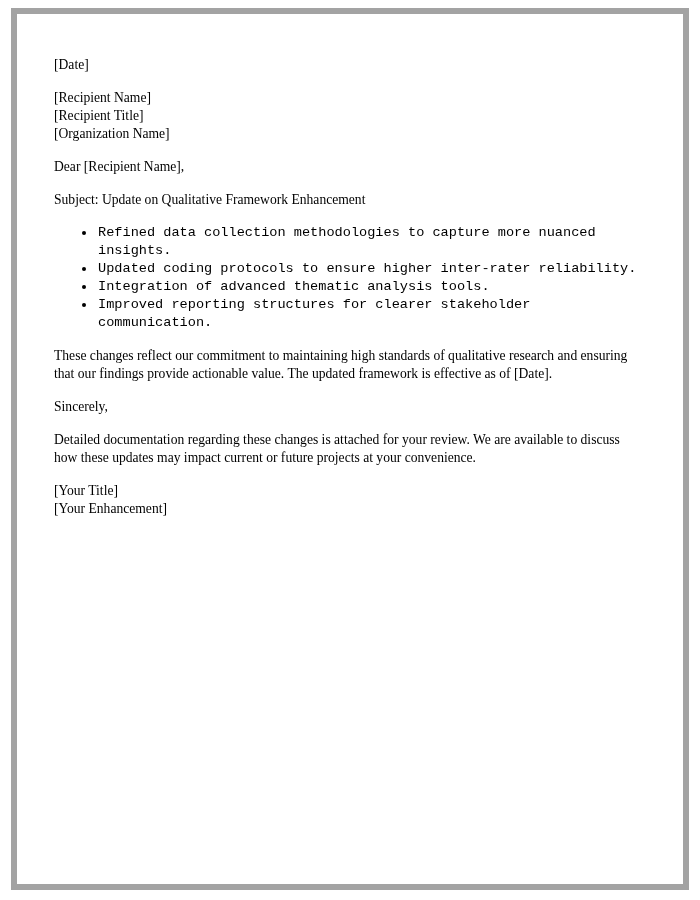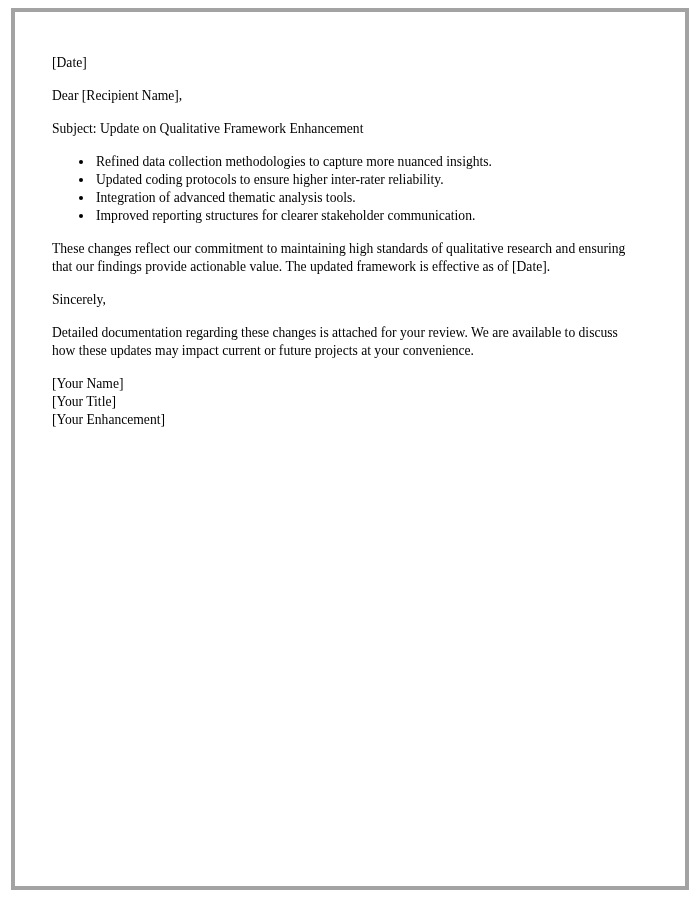--- a/index.html
+++ b/index.html
@@ -14,21 +14,21 @@
     box-sizing: border-box;
     background: #ffffff;
     padding: 8px 11px 10px 11px;
     font-family: "Liberation Serif", "DejaVu Serif", serif;
     color: #000000;
   }
   .letter-frame {
     box-sizing: border-box;
     width: 100%;
     height: 100%;
-    border: 4px solid #a3a3a3;
+    border: 6px solid #a3a3a3;
     padding: 42px 46px 40px 37px;
     overflow: hidden;
   }
   .letter-body {
     font-size: 13.6px;
     line-height: 18px;
     max-width: 592px;
   }
   .block {
     margin: 0 0 15px 0;
@@ -36,35 +36,41 @@
   .line {
     margin: 0;
   }
   p.para {
     margin: 0 0 15px 0;
   }
   ul.bullet-list {
     margin: 0 0 15px 0;
     padding-left: 42px;
     list-style-type: disc;
+    font-family: Liberation Mono, monospace;
   }
   ul.bullet-list li {
     margin: 0;
     padding-left: 2px;
   }
 </style>
 </head>
 <body>
 
 <div class="page">
   <div class="letter-frame">
     <div class="letter-body">
 
       <p class="para">[Date]</p>
 
+      <div class="block">
+        <p class="line">[Recipient Name]</p>
+        <p class="line">[Recipient Title]</p>
+        <p class="line">[Organization Name]</p>
+      </div>
 
       <p class="para">Dear [Recipient Name],</p>
 
       <p class="para">Subject: Update on Qualitative Framework Enhancement</p>
 
 
 
       <ul class="bullet-list">
         <li>Refined data collection methodologies to capture more nuanced insights.</li>
         <li>Updated coding protocols to ensure higher inter-rater reliability.</li>
@@ -72,20 +78,19 @@
         <li>Improved reporting structures for clearer stakeholder communication.</li>
       </ul>
 
       <p class="para">These changes reflect our commitment to maintaining high standards of qualitative research and ensuring that our findings provide actionable value. The updated framework is effective as of [Date].</p>
 
       <p class="para">Sincerely,</p>
 
       <p class="para">Detailed documentation regarding these changes is attached for your review. We are available to discuss how these updates may impact current or future projects at your convenience.</p>
 
       <div class="block">
-        <p class="line">[Your Name]</p>
         <p class="line">[Your Title]</p>
         <p class="line">[Your Enhancement]</p>
       </div>
 
     </div>
   </div>
 </div>
 
 </body></html>

